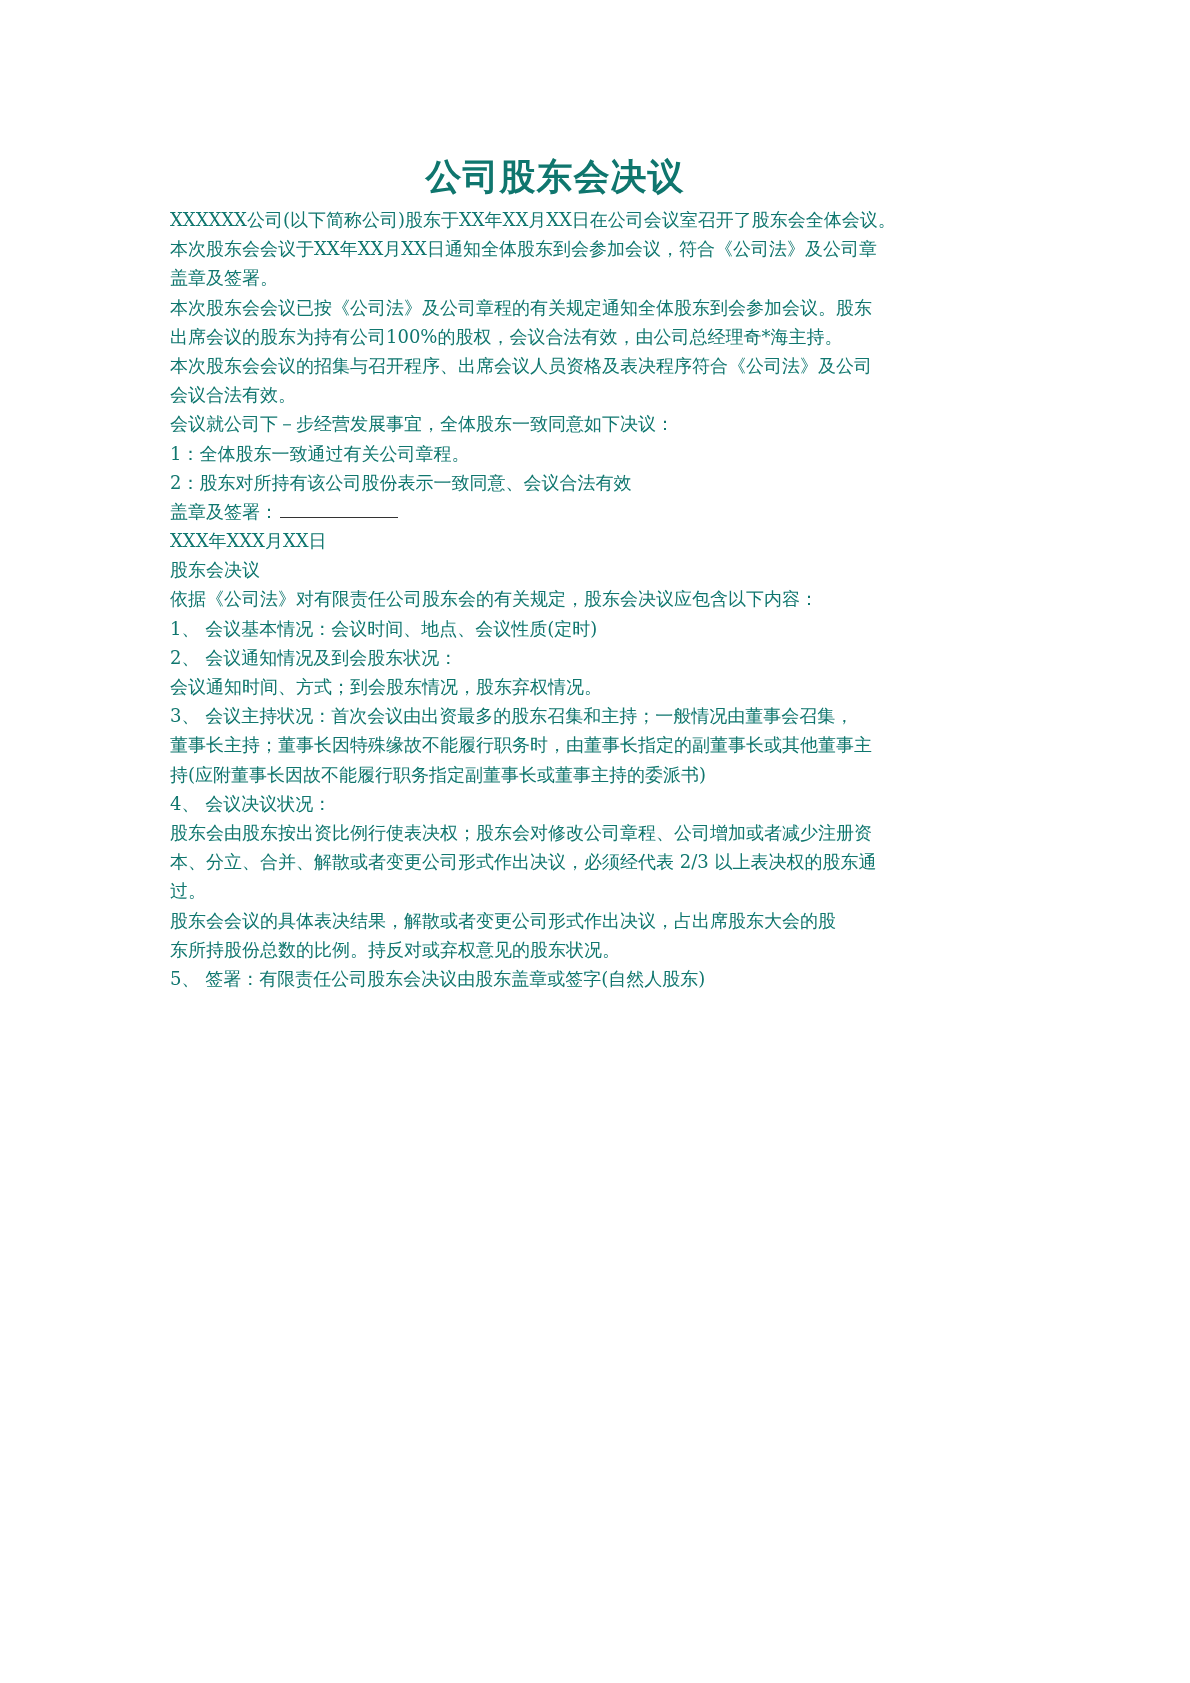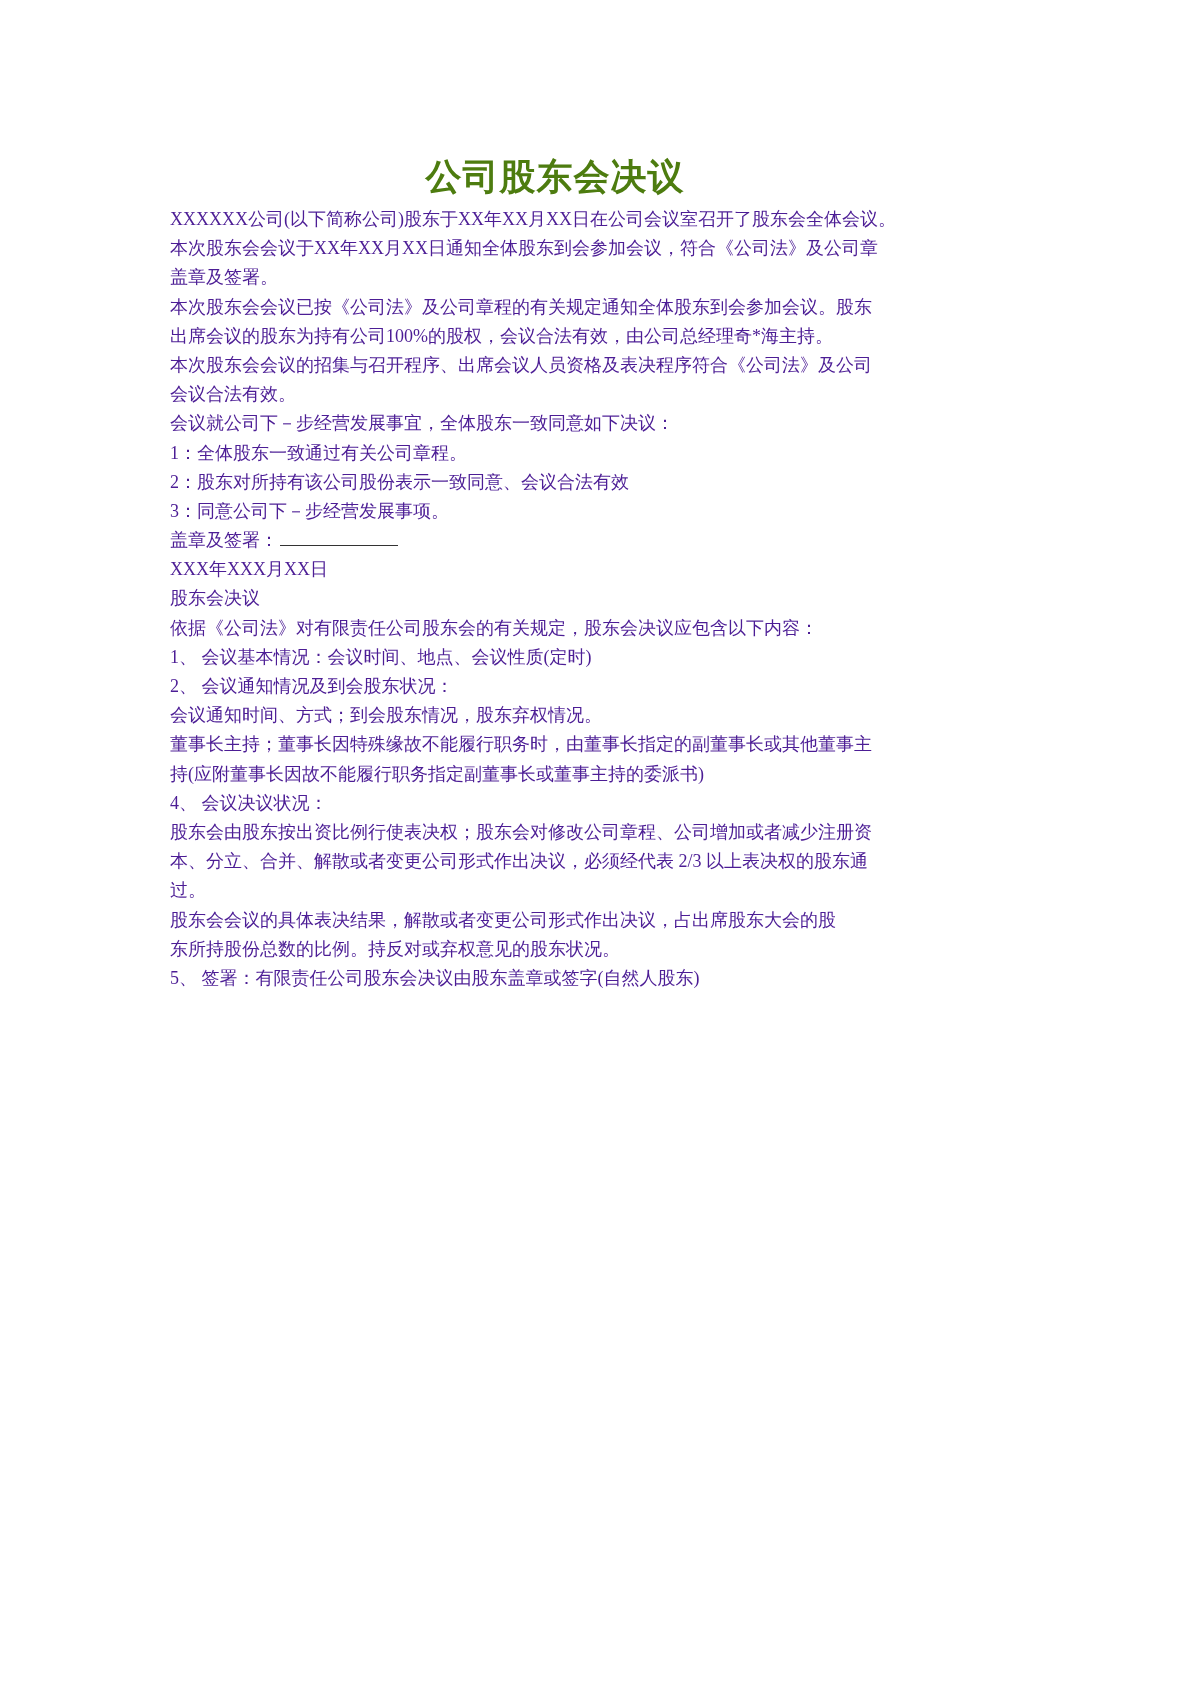--- a/index.html
+++ b/index.html
@@ -26,32 +26,31 @@
     .title {
       position: absolute;
       left: 0;
       width: 1110px;
       top: 154px;
       text-align: center;
       font-family: "DejaVu Sans", "Liberation Sans", sans-serif;
       font-weight: bold;
       font-size: 36px;
       line-height: 46px;
-      color: #4d7c0f;
+      color: #0f766e;
       letter-spacing: 1px;
     }
     .body {
       position: absolute;
       left: 170px;
       top: 205px;
       width: 780px;
       font-size: 18px;
       line-height: 29.2px;
-      color: #4c1d95;
-      font-family: Liberation Serif, serif;
+      color: #0f766e;
     }
     .line {
       white-space: nowrap;
       display: block;
       height: 29.2px;
     }
     .underline-blank {
       display: inline-block;
       width: 118px;
       border-bottom: 1px solid #333;
@@ -70,28 +69,28 @@
     <span class="line">XXXXXX公司(以下简称公司)股东于XX年XX月XX日在公司会议室召开了股东会全体会议。</span>
     <span class="line">本次股东会会议于XX年XX月XX日通知全体股东到会参加会议，符合《公司法》及公司章</span>
     <span class="line">盖章及签署。</span>
     <span class="line">本次股东会会议已按《公司法》及公司章程的有关规定通知全体股东到会参加会议。股东</span>
     <span class="line">出席会议的股东为持有公司100%的股权，会议合法有效，由公司总经理奇*海主持。</span>
     <span class="line">本次股东会会议的招集与召开程序、出席会议人员资格及表决程序符合《公司法》及公司</span>
     <span class="line">会议合法有效。</span>
     <span class="line">会议就公司下－步经营发展事宜，全体股东一致同意如下决议：</span>
     <span class="line">1：全体股东一致通过有关公司章程。</span>
     <span class="line">2：股东对所持有该公司股份表示一致同意、会议合法有效</span>
-    <span class="line">3：同意公司下－步经营发展事项。</span>
     <span class="line"><span>盖章及签署：</span><span class="underline-blank"></span></span>
     <span class="line">XXX年XXX月XX日</span>
     <span class="line">股东会决议</span>
     <span class="line">依据《公司法》对有限责任公司股东会的有关规定，股东会决议应包含以下内容：</span>
     <span class="line">1、  会议基本情况：会议时间、地点、会议性质(定时)</span>
     <span class="line">2、  会议通知情况及到会股东状况：</span>
     <span class="line">会议通知时间、方式；到会股东情况，股东弃权情况。</span>
+    <span class="line">3、  会议主持状况：首次会议由出资最多的股东召集和主持；一般情况由董事会召集，</span>
     <span class="line">董事长主持；董事长因特殊缘故不能履行职务时，由董事长指定的副董事长或其他董事主</span>
     <span class="line">持(应附董事长因故不能履行职务指定副董事长或董事主持的委派书)</span>
     <span class="line">4、  会议决议状况：</span>
     <span class="line">股东会由股东按出资比例行使表决权；股东会对修改公司章程、公司增加或者减少注册资</span>
     <span class="line">本、分立、合并、解散或者变更公司形式作出决议，必须经代表 2/3 以上表决权的股东通</span>
     <span class="line">过。</span>
     <span class="line">股东会会议的具体表决结果，解散或者变更公司形式作出决议，占出席股东大会的股</span>
     <span class="line">东所持股份总数的比例。持反对或弃权意见的股东状况。</span>
     <span class="line">5、  签署：有限责任公司股东会决议由股东盖章或签字(自然人股东)</span>
   </div>

